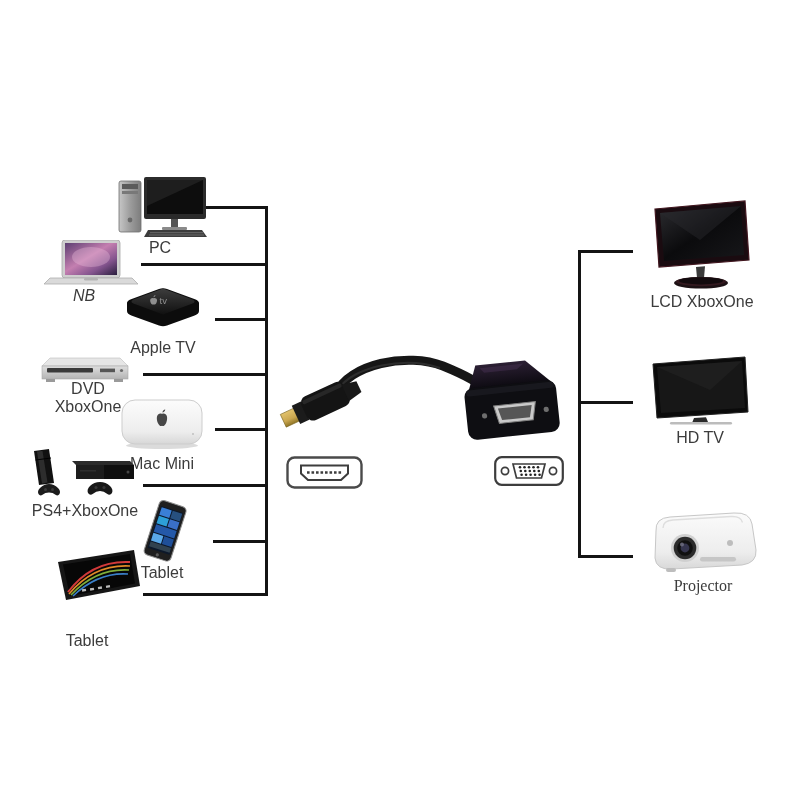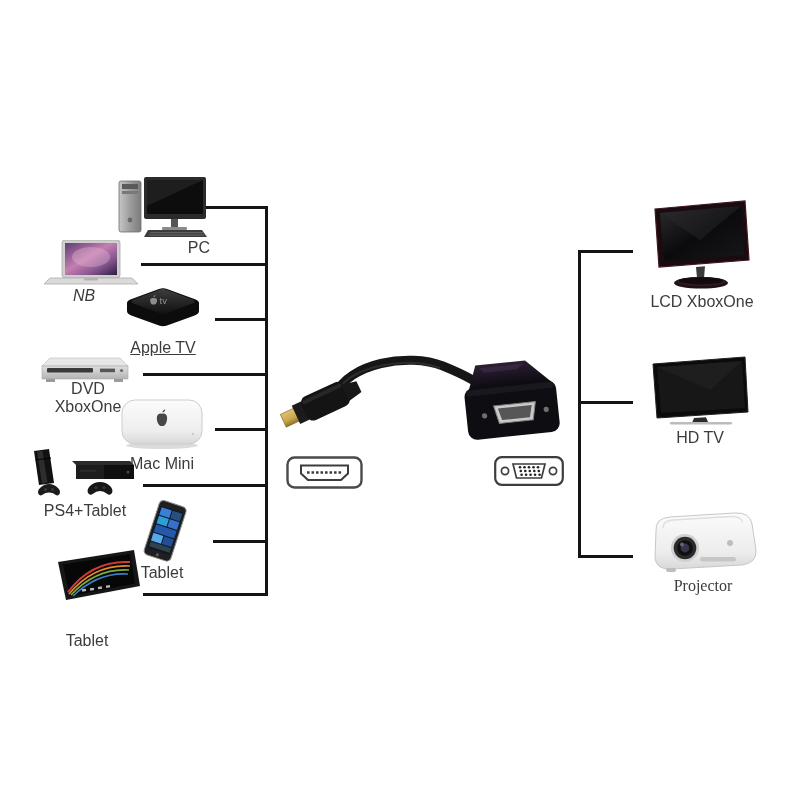--- a/index.html
+++ b/index.html
@@ -43,21 +43,21 @@
     <circle cx="20" cy="44" r="2.4" fill="#696969"></circle>
     <rect x="34" y="1" width="62" height="42" rx="2" fill="#2b2b2b"></rect>
     <rect x="37" y="4" width="56" height="34" fill="#0d0d0d"></rect>
     <polygon points="37,4 93,4 37,30" fill="#1e1e1e"></polygon>
     <rect x="61" y="43" width="7" height="8" fill="#555"></rect>
     <rect x="52" y="51" width="25" height="3" rx="1" fill="#8a8a8a"></rect>
     <polygon points="38,54 92,54 97,61 34,61" fill="#3c3c3c"></polygon>
     <line x1="40" y1="56.7" x2="93" y2="56.7" stroke="#6b6b6b" stroke-width="1"></line>
     <line x1="39" y1="59" x2="94" y2="59" stroke="#6b6b6b" stroke-width="1"></line>
   </svg>
-  <div class="lbl" style="left:110px;top:239px;width:100px;text-align:right;">PC</div>
+  <div class="lbl" style="left:110px;top:239px;width:100px;">PC</div>
 
   <svg class="dev" style="left:42px;top:240px;" width="96" height="46" viewBox="0 0 96 46">
     <defs>
       <linearGradient id="nbScr" x1="0" y1="0" x2="1" y2="1">
         <stop offset="0" stop-color="#5d3f72"></stop>
           <stop offset="0.45" stop-color="#c47fb0"></stop>
         <stop offset="0.72" stop-color="#84548e"></stop>
           <stop offset="1" stop-color="#2a1e3e"></stop>
       </linearGradient>
     </defs>
@@ -77,21 +77,21 @@
       </linearGradient>
     </defs>
     <path d="M4,17 Q4,14.6 8,13.2 L36,3 Q40,1.6 44,3 L72,13.2 Q76,14.6 76,17 L76,25 Q76,28 71,29.8 L44,39.6 Q40,41 36,39.6 L9,29.8 Q4,28 4,25 Z" fill="#0c0c0c"></path>
     <path d="M40,2.6 L69.5,13.4 Q73.6,15.5 69.5,17.6 L40,28.6 L10.5,17.6 Q6.4,15.5 10.5,13.4 Z" fill="url(#atvTop)"></path>
     <g fill="#8e8e8e">
       <path d="M30.4,11.2 C30.5,10 31.4,9 32.5,8.9 C32.4,10.1 31.5,11.1 30.4,11.2 Z"></path>
       <path d="M28,12.6 C28.9,11.9 30,11.9 30.6,12.3 C31.2,11.9 32.3,11.9 33.2,12.6 C34.3,13.5 34.3,15.4 33.4,16.9 C32.6,18.2 31.5,18.9 30.6,18.4 C29.7,18.9 28.6,18.2 27.8,16.9 C26.9,15.4 26.9,13.5 28,12.6 Z"></path>
     </g>
     <text x="36.5" y="18.2" font-size="9.5" fill="#8e8e8e" font-family="Liberation Sans, sans-serif">tv</text>
   </svg>
-  <div class="lbl" style="left:113px;top:339px;width:100px;text-decoration:underline;">Apple TV</div>
+  <div class="lbl" style="left:113px;top:339px;width:100px;">Apple TV</div>
 
   <svg class="dev" style="left:40px;top:356px;" width="92" height="30" viewBox="0 0 92 30">
     <defs>
       <linearGradient id="dvdF" x1="0" y1="0" x2="0" y2="1">
         <stop offset="0" stop-color="#dedede"></stop>
           <stop offset="1" stop-color="#b4b4b4"></stop>
       </linearGradient>
     </defs>
     <polygon points="10,2 80,2 88,10 2,10" fill="#e6e6e6" stroke="#bdbdbd" stroke-width="0.6"></polygon>
     <rect x="2" y="10" width="86" height="13" fill="url(#dvdF)" stroke="#a9a9a9" stroke-width="0.6"></rect>
@@ -134,21 +134,21 @@
     <polygon points="44,13 102,13 106,17 48,17" fill="#2b2b2b"></polygon>
     <rect x="48" y="17" width="58" height="14" fill="#0f0f0f"></rect>
     <rect x="48" y="17" width="28" height="14" fill="#1d1d1d"></rect>
     <circle cx="100" cy="24" r="1.5" fill="#474747"></circle>
     <rect x="52" y="22" width="16" height="1.6" fill="#2e2e2e"></rect>
 
     <path d="M62,38 q4,-4 10,-4 q6,0 10,4 q3.5,3.5 2,7 q-2,3 -5,0.8 q-3,-2.8 -7,-2.8 q-4,0 -7,2.8 q-3,2.2 -5,-0.8 q-1.5,-3.5 2,-7 Z" fill="#181818"></path>
     <circle cx="68" cy="39.5" r="1.6" fill="#353535"></circle>
     <circle cx="76" cy="39.5" r="1.6" fill="#353535"></circle>
   </svg>
-  <div class="lbl" style="left:23px;top:502px;width:124px;">PS4+Tablet</div>
+  <div class="lbl" style="left:23px;top:502px;width:124px;">PS4+XboxOne</div>
 
   <svg class="dev" style="left:138px;top:498px;" width="52" height="66" viewBox="0 0 52 66">
     <g transform="rotate(18 26 33)">
       <rect x="13" y="4" width="28" height="57" rx="4.5" fill="#1f1f1f" stroke="#8f8f8f" stroke-width="1"></rect>
       <rect x="15.5" y="10" width="23" height="44" fill="#0c182a"></rect>
       <rect x="16.5" y="11" width="10.5" height="8" fill="#3a7fd6"></rect>
       <rect x="28" y="11" width="10" height="8" fill="#27507f"></rect>
       <rect x="16.5" y="20" width="10.5" height="8" fill="#2d9fd8"></rect>
       <rect x="28" y="20" width="10" height="8" fill="#3a6fc8"></rect>
       <rect x="16.5" y="29" width="21.5" height="8" fill="#2458a8"></rect>

